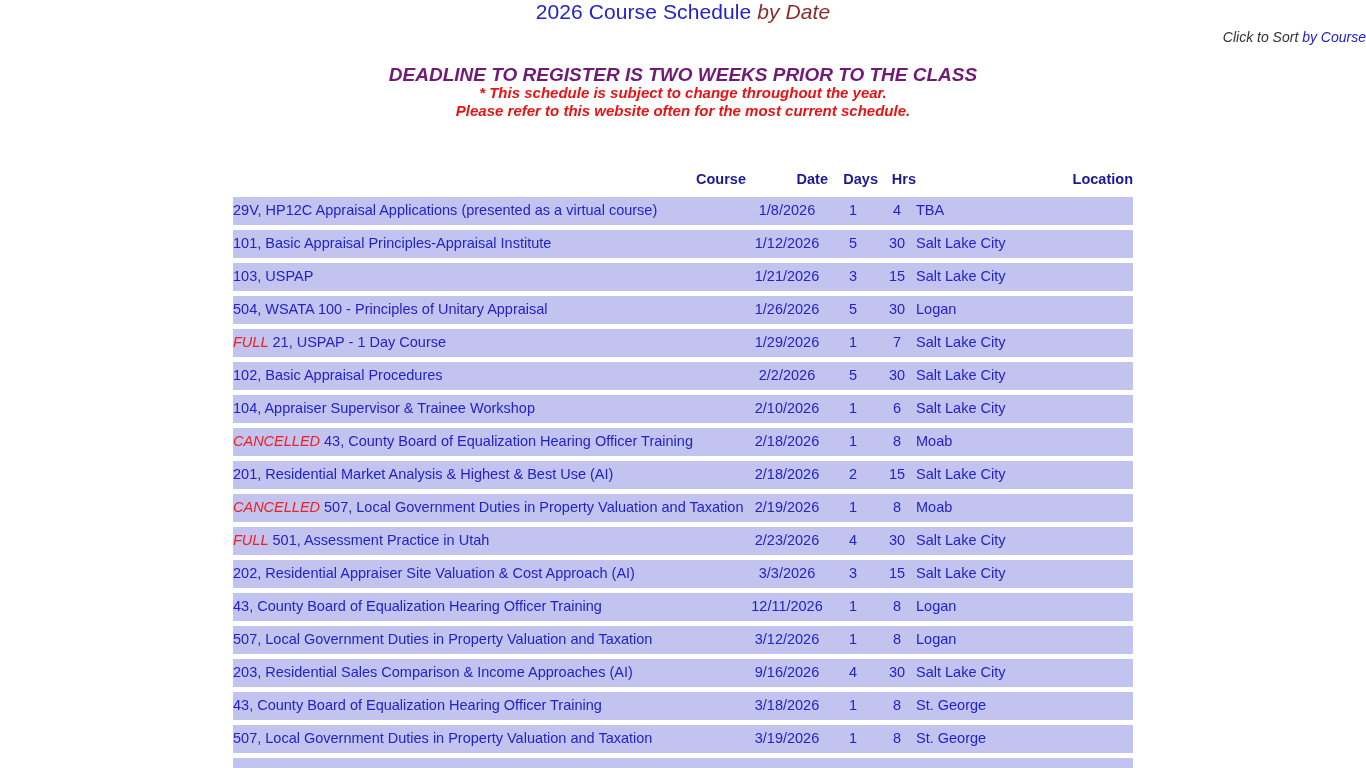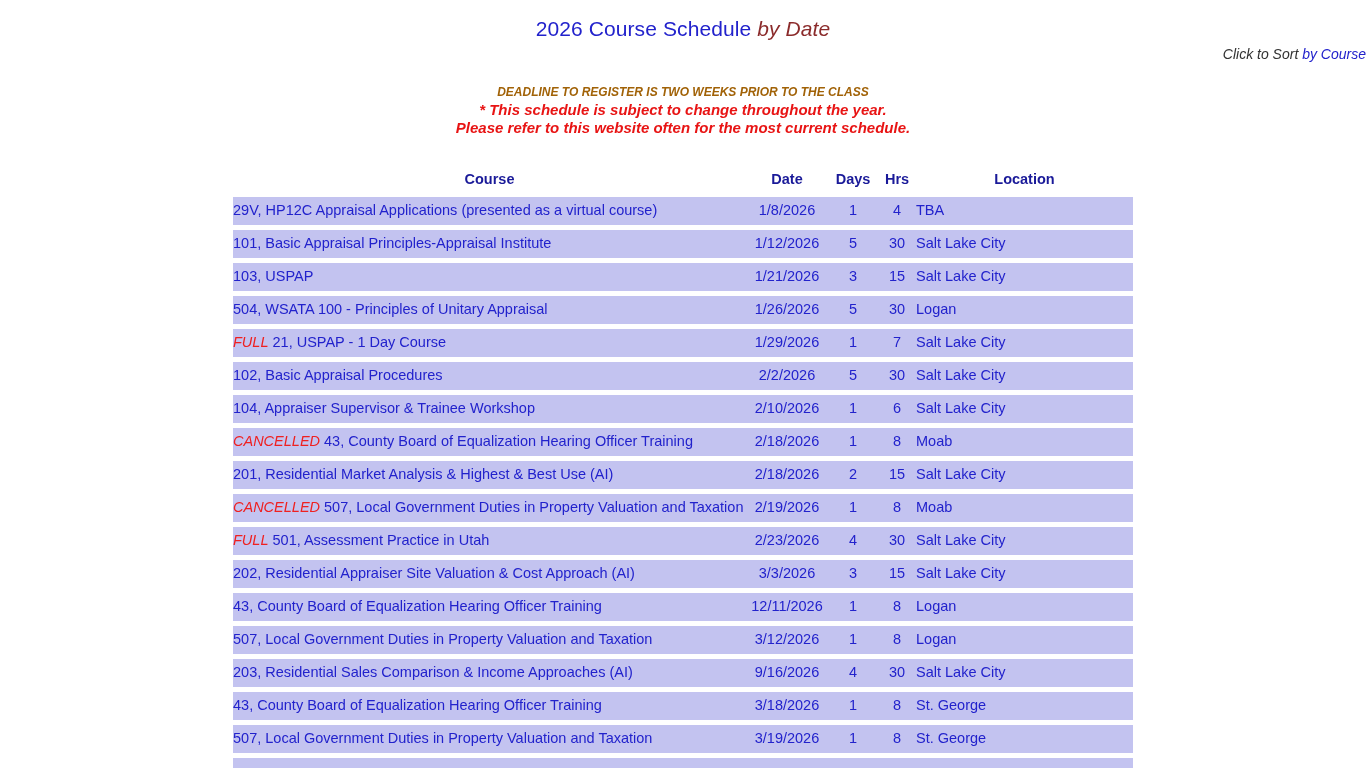--- a/index.html
+++ b/index.html
@@ -15,21 +15,20 @@
   .page {
     position: relative;
     width: 1366px;
     height: 768px;
     background: #ffffff;
   }
 
   
   .title-block {
     text-align: center;
-    padding-top: 17px;
   }
   .main-title {
     font-size: 21px;
     line-height: 24px;
     color: #2222cc;
     font-weight: normal;
     letter-spacing: 0.1px;
   }
   .main-title .by-part {
     color: #8b2b2b;
@@ -52,22 +51,22 @@
 
   
   .notice {
     text-align: center;
     margin-top: 20px;
     font-style: italic;
     font-weight: bold;
     line-height: 18px;
   }
   .notice .black-line {
-    color: #a16207;
-    font-size: 12px;
+    color: #701a75;
+    font-size: 19px;
     display: block;
   }
   .notice .red-line {
     color: #e81414;
     font-size: 15px;
     display: block;
   }
 
   
   .table-wrap {
@@ -76,21 +75,21 @@
     top: 166px;
     width: 900px;
   }
   table.schedule {
     border-collapse: separate;
     border-spacing: 0 5px;
     width: 900px;
     table-layout: fixed;
   }
   table.schedule th {
-    text-align: center;
+    text-align: right;
     font-size: 14.5px;
     font-weight: bold;
     color: #1a1a99;
     background: #ffffff;
     padding: 0 0 5px 0;
     vertical-align: bottom;
   }
   th.col-course   { width: 513px; padding-left: 8px; }
   th.col-date     { width: 82px;  text-align: center; margin-left: 24px; }
   th.col-days     { width: 50px;  text-align: center; }

